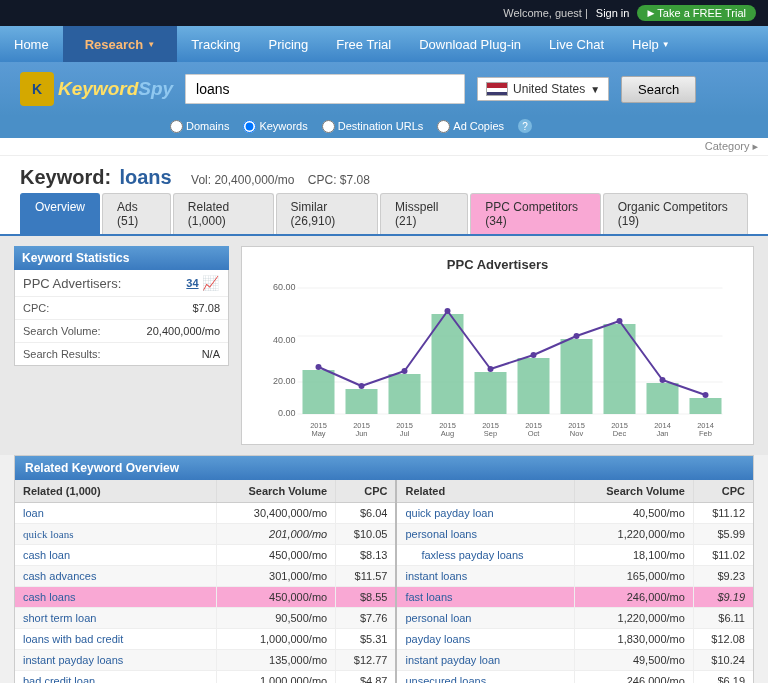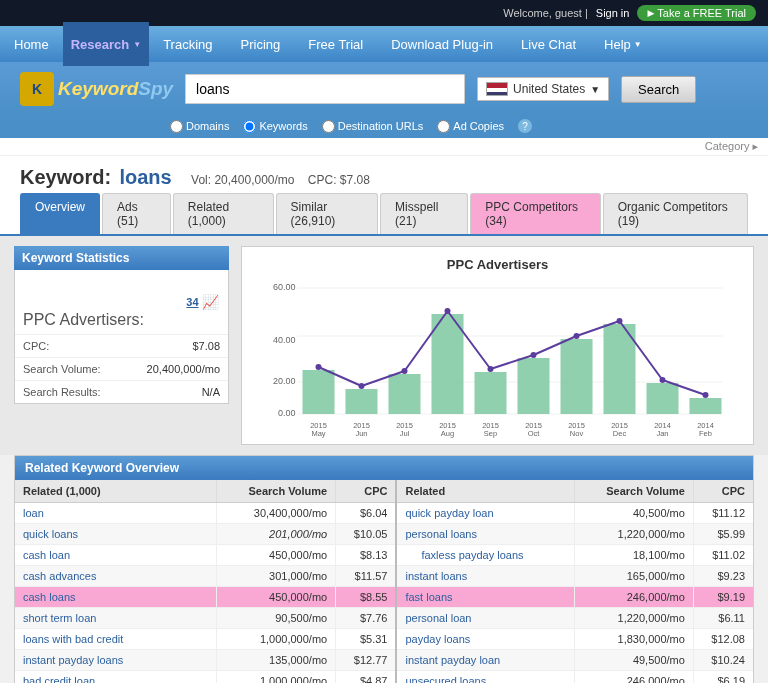--- a/index.html
+++ b/index.html
@@ -12,21 +12,21 @@
   <span style="color:#ccc; font-size:11px;">Welcome, guest |</span>
   <a href="#" style="color:#fff; font-size:11px; text-decoration:none;">Sign in</a>
   <button style="background:#3a9c3a; color:#fff; border:none; border-radius:10px; padding:2px 10px; font-size:11px; cursor:pointer; display:flex; align-items:center; gap:3px;">
     <span style="font-size:9px;">▶</span>
     <span>Take a FREE Trial</span>
   </button>
 </div>
 
 <div style="background:linear-gradient(to bottom,#6aaee0,#3d85c8); display:flex; align-items:center; height:36px;">
   <a href="#" style="color:#fff; padding:0 14px; height:36px; display:flex; align-items:center; font-size:13px; text-decoration:none;">Home</a>
-  <a href="#" style="color:#c4b5fd; padding:0 8px; height:44px; display:flex; align-items:center; font-size:13px; text-decoration:none; background:#2b5f9e; font-weight:bold; gap:4px;">
+  <a href="#" style="color:#fdba74; padding:0 22px; height:36px; display:flex; align-items:center; font-size:13px; text-decoration:none; background:#2b5f9e; font-weight:bold; gap:4px;">
     <span>Research</span>
     <span style="font-size:8px;">▼</span>
   </a>
   <a href="#" style="color:#fff; padding:0 14px; height:36px; display:flex; align-items:center; font-size:13px; text-decoration:none;">Tracking</a>
   <a href="#" style="color:#fff; padding:0 14px; height:36px; display:flex; align-items:center; font-size:13px; text-decoration:none;">Pricing</a>
   <a href="#" style="color:#fff; padding:0 14px; height:36px; display:flex; align-items:center; font-size:13px; text-decoration:none;">Free Trial</a>
   <a href="#" style="color:#fff; padding:0 14px; height:36px; display:flex; align-items:center; font-size:13px; text-decoration:none;">Download Plug-in</a>
   <a href="#" style="color:#fff; padding:0 14px; height:20px; display:flex; align-items:center; font-size:13px; text-decoration:none;">Live Chat</a>
   <a href="#" style="color:#fff; padding:0 14px; height:36px; display:flex; align-items:center; font-size:13px; text-decoration:none; gap:3px;">
     <span>Help</span>
@@ -83,21 +83,21 @@
   <div style="padding:6px 14px; border:1px solid #ccc; border-bottom:none; font-size:12px; cursor:pointer; background:#f9a8d4; color:#333; border-radius:3px 3px 0 0;">PPC Competitors (34)</div>
   <div style="padding:6px 14px; border:1px solid #ccc; border-bottom:none; font-size:12px; cursor:pointer; background:#e8e8e8; color:#333; border-radius:3px 3px 0 0;">Organic Competitors (19)</div>
 </div>
 
 <div style="background:#e8e8e8; padding:10px 14px; display:flex; gap:12px; align-items:flex-start;">
 
   <div style="width:215px; min-width:215px;">
     <div style="background:linear-gradient(to bottom,#5b9bd5,#3a7abf); color:#fff; padding:5px 8px; font-size:12px; font-weight:bold;">Keyword Statistics</div>
     <div style="background:#fff; border:1px solid #ccc; border-top:none;">
       <div style="display:flex; border-bottom:1px solid #eee; padding:5px 8px; align-items:center;">
-        <span style="color:#555; font-size:16px; flex:1;margin-top:36px;">PPC Advertisers:</span>
+        <span style="color:#555; font-size:13px; flex:1;">PPC Advertisers:</span>
         <a href="#" style="color:#2b5f9e; font-size:11px; font-weight:bold; margin-right:4px;">34</a>
         <span style="color:#aaa; font-size:14px; cursor:pointer;">📈</span>
       </div>
       <div style="display:flex; border-bottom:1px solid #eee; padding:5px 8px;">
         <span style="color:#555; font-size:11px; flex:1;">CPC:</span>
         <span style="color:#333; font-size:11px;">$7.08</span>
       </div>
       <div style="display:flex; border-bottom:1px solid #eee; padding:5px 8px;">
         <span style="color:#555; font-size:11px; flex:1;">Search Volume:</span>
         <span style="color:#333; font-size:11px;">20,400,000/mo</span>
@@ -201,21 +201,21 @@
     <td style="padding:4px 8px; border-bottom:1px solid #eee; border-right:1px solid #eee; font-size:11px; text-align:right; color:#333;">30,400,000/mo</td>
     <td style="padding:4px 8px; border-bottom:1px solid #eee; border-right:2px solid #bbb; font-size:11px; text-align:right; color:#333;">$6.04</td>
     <td style="padding:4px 8px; border-bottom:1px solid #eee; border-right:1px solid #eee; font-size:11px;">
       <a href="#" style="color:#2b5f9e; text-decoration:none;">quick payday loan</a>
     </td>
     <td style="padding:4px 8px; border-bottom:1px solid #eee; border-right:1px solid #eee; font-size:11px; text-align:right; color:#333;">40,500/mo</td>
     <td style="padding:4px 8px; border-bottom:1px solid #eee; font-size:11px; text-align:right; color:#333;">$11.12</td>
   </tr>
         <tr style="background: rgb(247, 247, 247);">
     <td style="padding:4px 8px; border-bottom:1px solid #eee; border-right:1px solid #eee; font-size:11px;">
-      <a href="#" style="color:#2b5f9e; text-decoration:none;">quick loans</a>
+      <a href="#" style="color:#2b5f9e; text-decoration:none;font-family:Liberation Serif, serif;">quick loans</a>
     </td>
     <td style="padding:4px 8px; border-bottom:1px solid #eee; border-right:1px solid #eee; font-size:11px; text-align:right; color:#333;font-style:italic;">201,000/mo</td>
     <td style="padding:4px 8px; border-bottom:1px solid #eee; border-right:2px solid #bbb; font-size:11px; text-align:right; color:#333;">$10.05</td>
     <td style="padding:4px 8px; border-bottom:1px solid #eee; border-right:1px solid #eee; font-size:11px;">
       <a href="#" style="color:#2b5f9e; text-decoration:none;">personal loans</a>
     </td>
     <td style="padding:4px 8px; border-bottom:1px solid #eee; border-right:1px solid #eee; font-size:11px; text-align:right; color:#333;">1,220,000/mo</td>
     <td style="padding:4px 8px; border-bottom:1px solid #eee; font-size:11px; text-align:right; color:#333;">$5.99</td>
   </tr>
         <tr style="background: rgb(255, 255, 255);">
@@ -245,21 +245,21 @@
         <tr style="background: #f9a8d4;">
     <td style="padding:4px 8px; border-bottom:1px solid #eee; border-right:1px solid #eee; font-size:11px;">
       <a href="#" style="color:#2b5f9e; text-decoration:none;">cash loans</a>
     </td>
     <td style="padding:4px 8px; border-bottom:1px solid #eee; border-right:1px solid #eee; font-size:11px; text-align:right; color:#333;">450,000/mo</td>
     <td style="padding:4px 8px; border-bottom:1px solid #eee; border-right:2px solid #bbb; font-size:11px; text-align:right; color:#333;">$8.55</td>
     <td style="padding:4px 8px; border-bottom:1px solid #eee; border-right:1px solid #eee; font-size:11px;">
       <a href="#" style="color:#2b5f9e; text-decoration:none;">fast loans</a>
     </td>
     <td style="padding:4px 8px; border-bottom:1px solid #eee; border-right:1px solid #eee; font-size:11px; text-align:right; color:#333;">246,000/mo</td>
-    <td style="padding:4px 8px; border-bottom:1px solid #eee; font-size:11px; text-align:right; color:#333;">$9.19</td>
+    <td style="padding:4px 8px; border-bottom:1px solid #eee; font-size:11px; text-align:right; color:#333;font-style:italic;">$9.19</td>
   </tr>
         <tr style="background: rgb(247, 247, 247);">
     <td style="padding:4px 8px; border-bottom:1px solid #eee; border-right:1px solid #eee; font-size:11px;">
       <a href="#" style="color:#2b5f9e; text-decoration:none;">short term loan</a>
     </td>
     <td style="padding:4px 8px; border-bottom:1px solid #eee; border-right:1px solid #eee; font-size:11px; text-align:right; color:#333;">90,500/mo</td>
     <td style="padding:4px 8px; border-bottom:1px solid #eee; border-right:2px solid #bbb; font-size:11px; text-align:right; color:#333;">$7.76</td>
     <td style="padding:4px 8px; border-bottom:1px solid #eee; border-right:1px solid #eee; font-size:11px;">
       <a href="#" style="color:#2b5f9e; text-decoration:none;">personal loan</a>
     </td>

